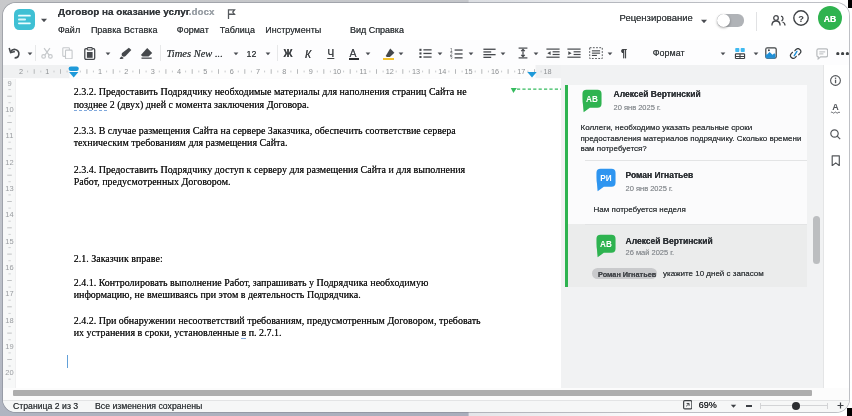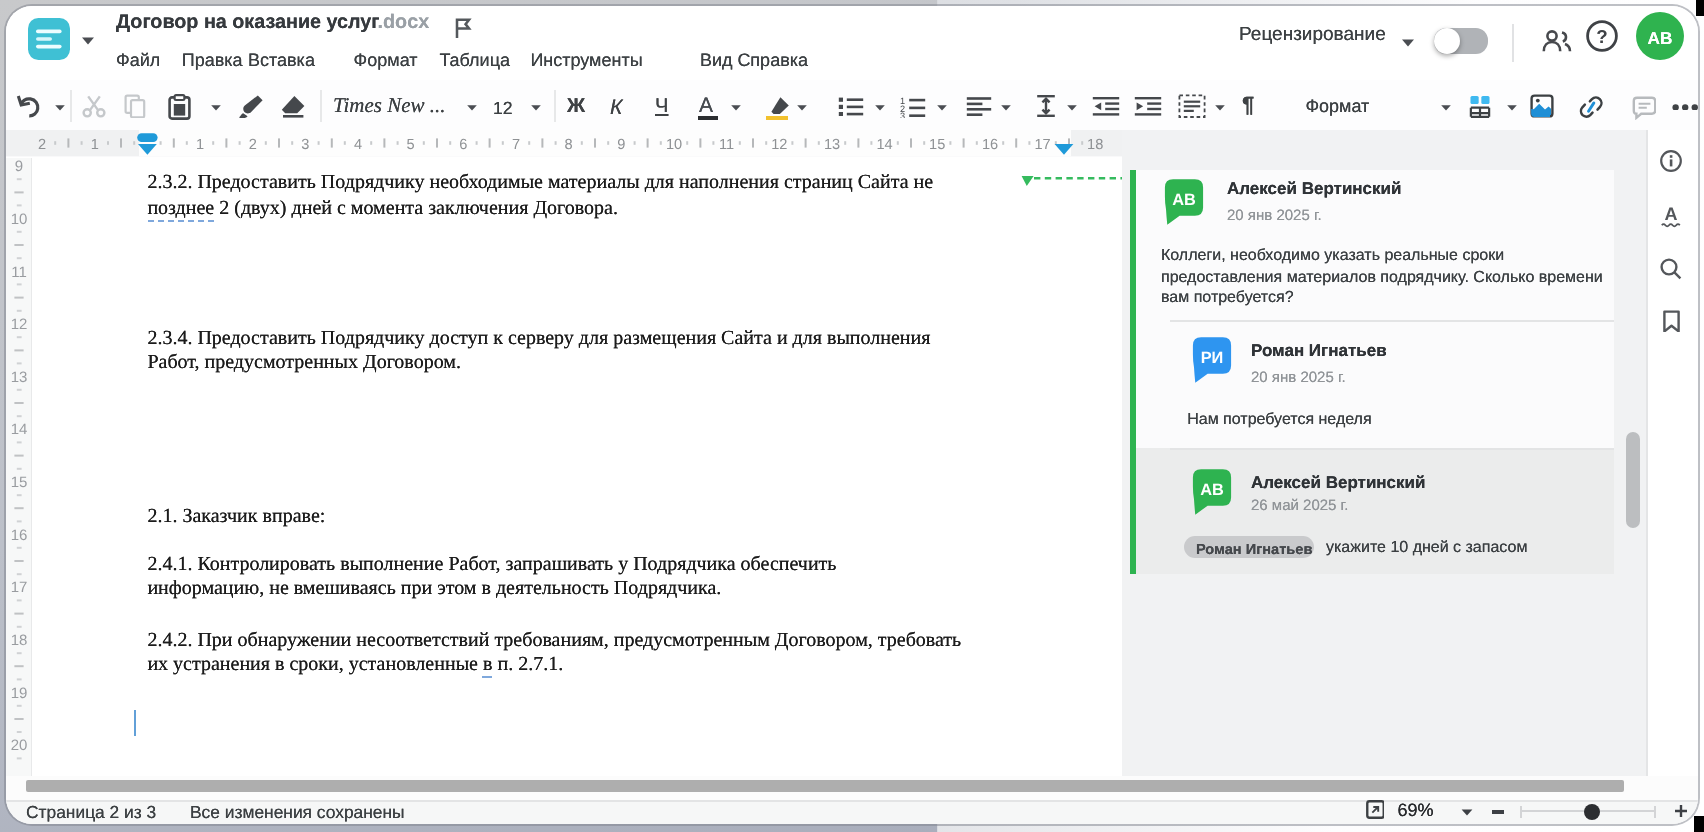--- a/index.html
+++ b/index.html
@@ -357,24 +357,26 @@
         <rect x="5.4" y="273.4" width="2.4" height="1" fill="#d0d2d4"></rect>
         <rect x="5.4" y="286.5" width="2.4" height="1" fill="#d0d2d4"></rect>
         <text x="6.5" y="296.2" font-size="7.5" fill="#999ca0" text-anchor="middle" font-family="Liberation Sans, sans-serif">20</text>
         <rect x="5.4" y="299.7" width="2.4" height="1" fill="#d0d2d4"></rect>
         <rect x="12.5" y="0" width="0.5" height="309" fill="#e8e9ea"></rect>
       </svg>
     </div>
 
 <div class="t ds" style="left:70.7px;top:83.3px">2.3.2. Предоставить Подрядчику необходимые материалы для наполнения страниц Сайта не
 <span style="border-bottom:1px dashed #7fa8dc">позднее</span> 2 (двух) дней с момента заключения Договора.</div>
+<div class="t ds" style="left:70.7px;top:121.9px">2.3.3. В случае размещения Сайта на сервере Заказчика, обеспечить соответствие сервера
+техническим требованиям для размещения Сайта.</div>
 <div class="t ds" style="left:70.7px;top:160.7px">2.3.4. Предоставить Подрядчику доступ к серверу для размещения Сайта и для выполнения
 Работ, предусмотренных Договором.</div>
 <div class="t ds" style="left:70.7px;top:249.5px">2.1. Заказчик вправе:</div>
-<div class="t ds" style="left:70.7px;top:273.9px">2.4.1. Контролировать выполнение Работ, запрашивать у Подрядчика обеспечить
+<div class="t ds" style="left:70.7px;top:273.9px">2.4.1. Контролировать выполнение Работ, запрашивать у Подрядчика необходимую
 информацию, не вмешиваясь при этом в деятельность Подрядчика.</div>
 <div class="t ds" style="left:70.7px;top:311.5px">2.4.2. При обнаружении несоответствий требованиям, предусмотренным Договором, требовать
 их устранения в сроки, установленные <span style="border-bottom:1px dashed #7fa8dc">в</span> п. 2.7.1.</div>
 
 <div class="abs" style="left:63.6px;top:351.8px;width:1.6px;height:13px;background:#62a0d8"></div>
 
 <svg class="abs" style="left:505px;top:83.5px" width="59" height="8">
  <path d="M2.8 1 l6 0 l-3.4 5 z" fill="#35bb5e"></path>
  <line x1="9" y1="2.1" x2="59" y2="2.1" stroke="#35bb5e" stroke-width="1.2" stroke-dasharray="3.2 2.2"></line>
 </svg>

